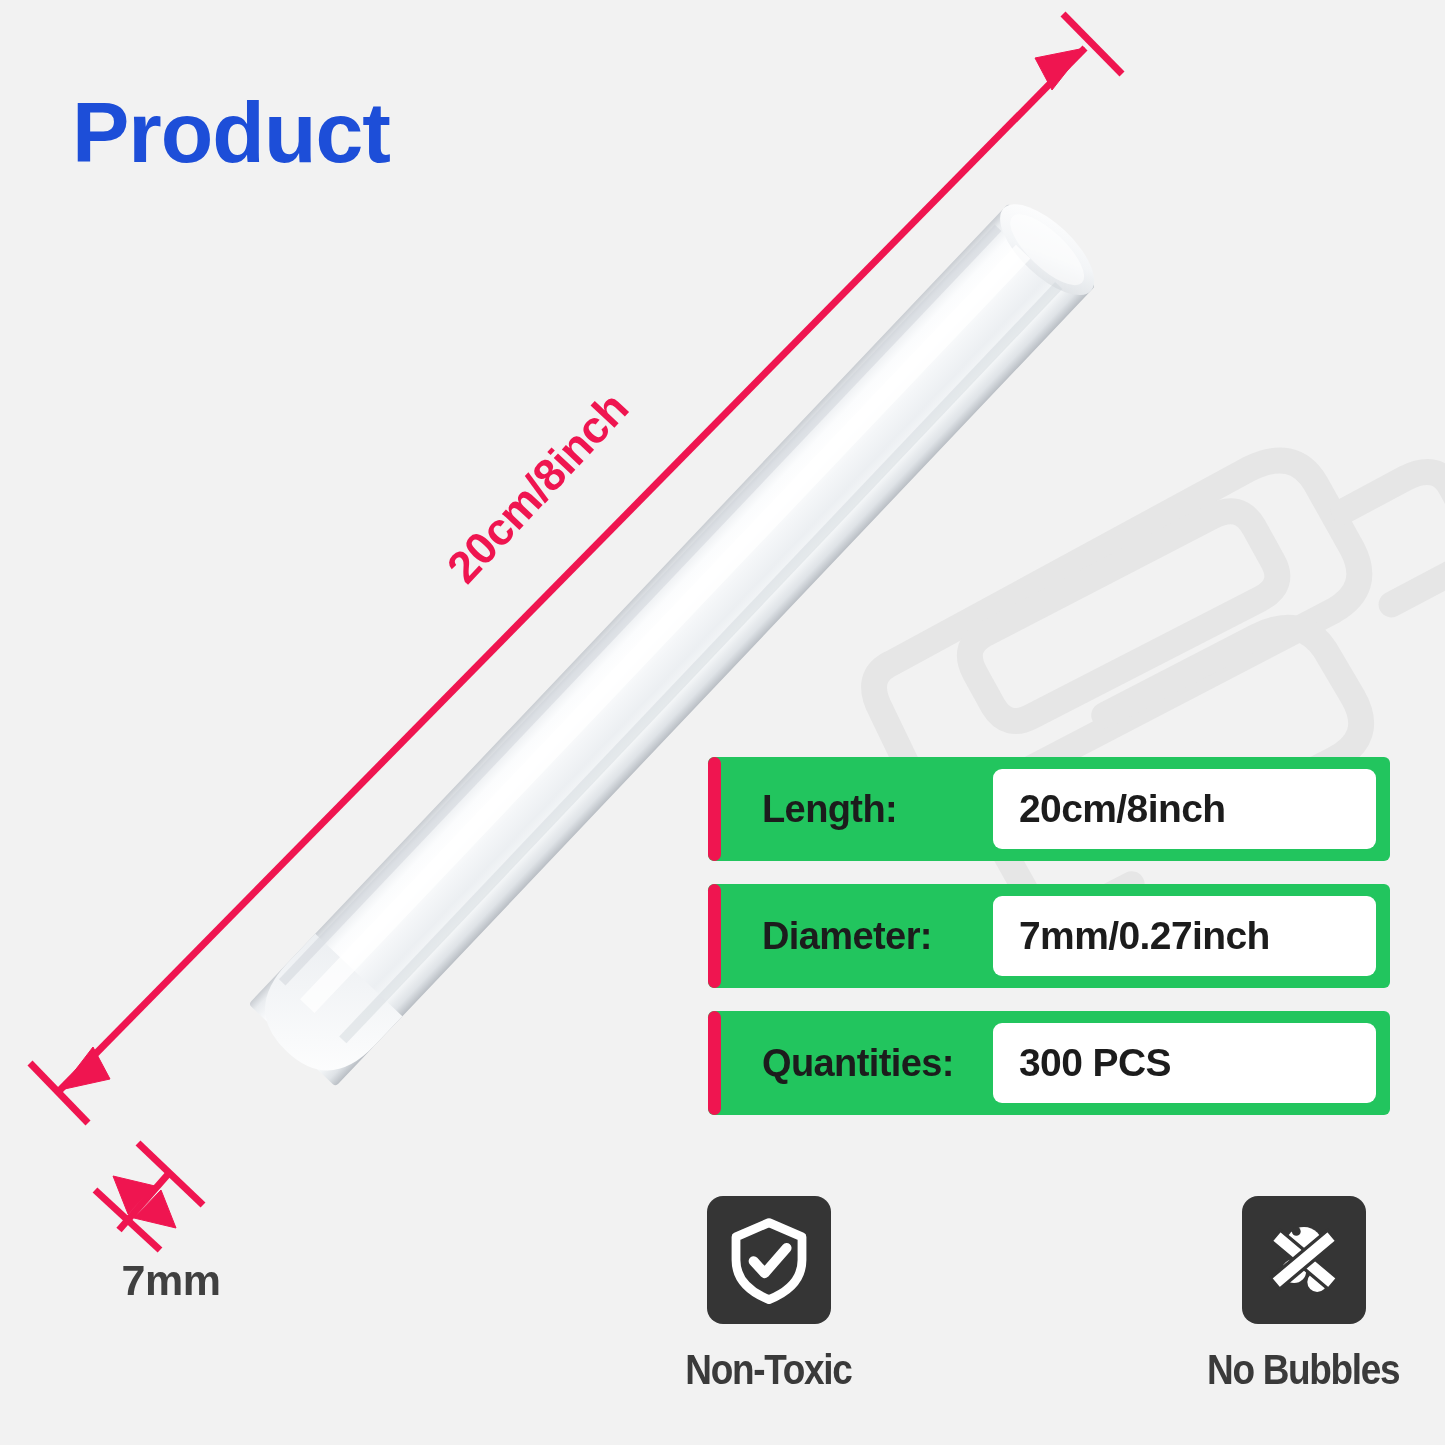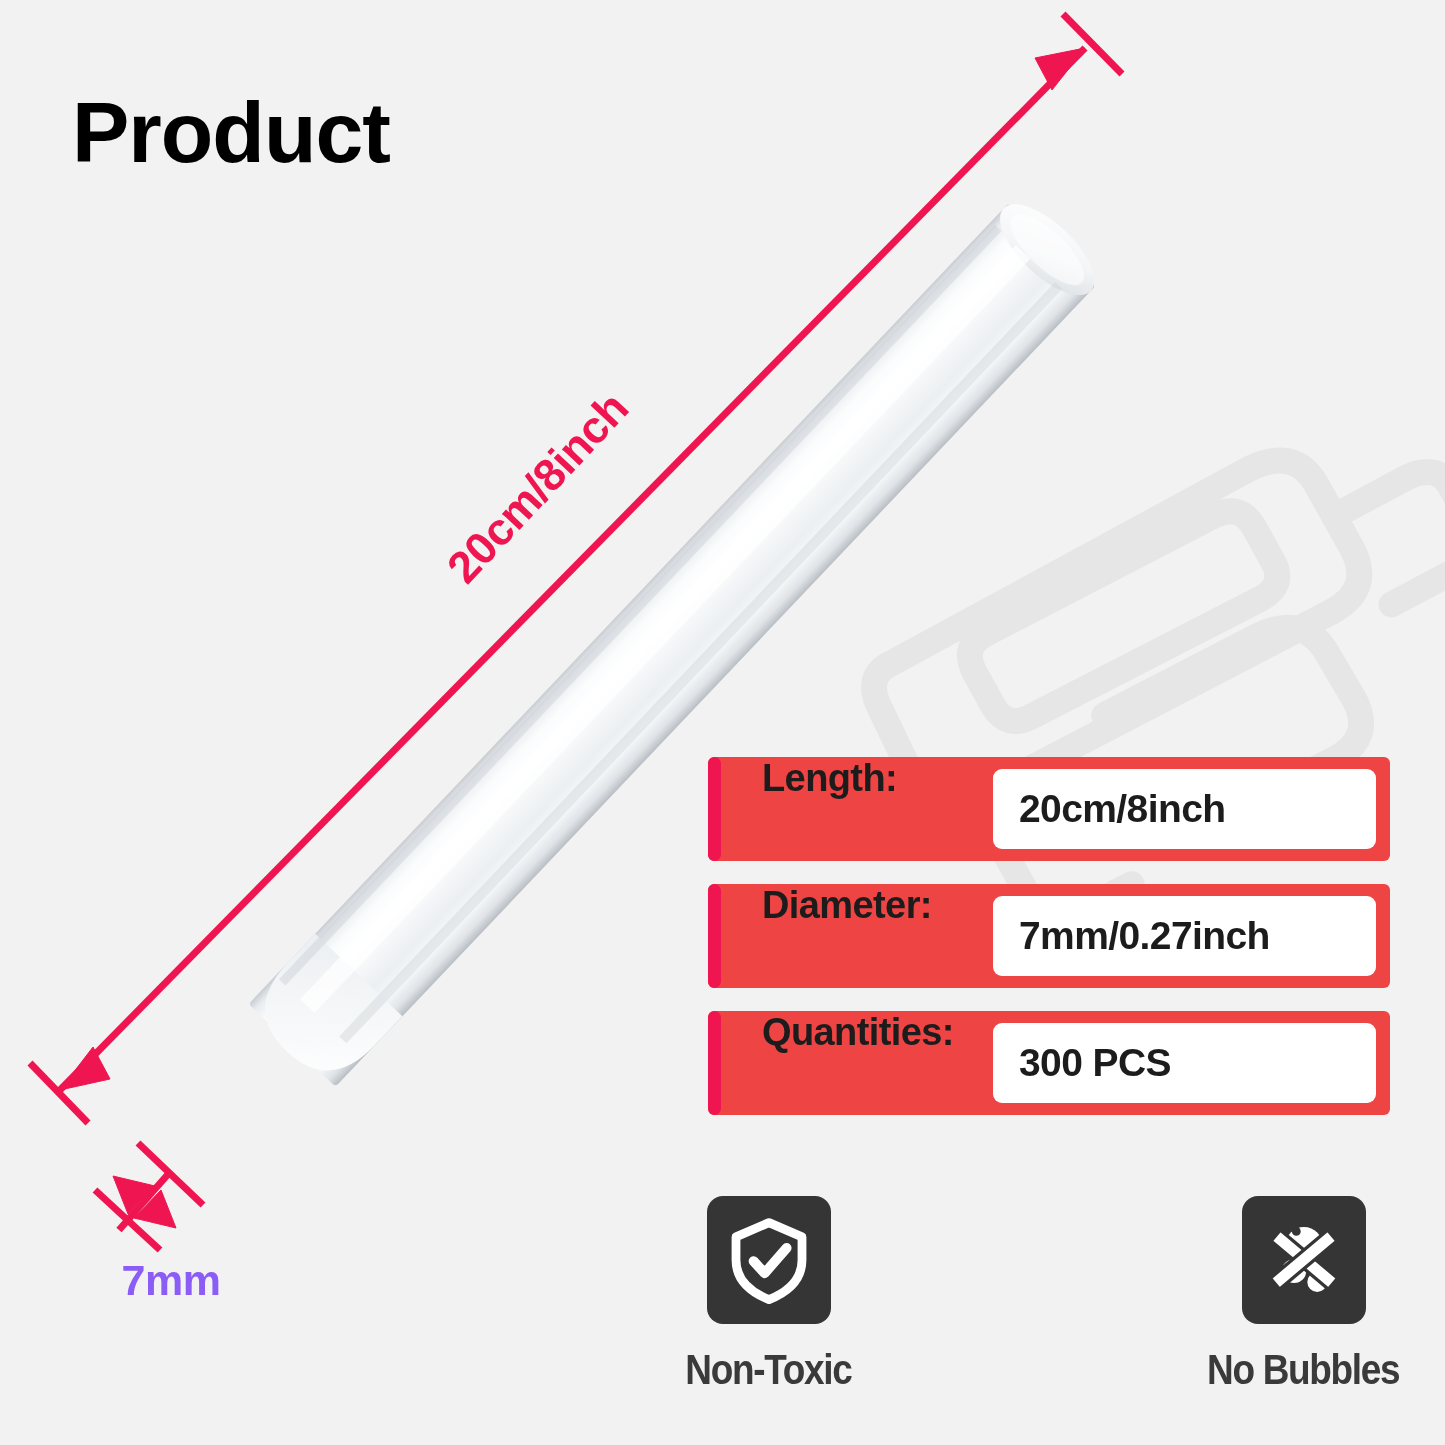--- a/index.html
+++ b/index.html
@@ -25,21 +25,21 @@
     width:700px; height:620px;
     opacity:1;
     pointer-events:none;
   }
 
   
   #title {
     position:absolute;
     left:72px; top:86px;
     width:640px;
-    color:#000000;
+    color:#1d4ed8;
     font-weight:bold;
     font-size:86px;
     line-height:1.08;
     letter-spacing:-1px;
     font-family:"Liberation Sans", sans-serif;
   }
   #title .tl { display:block; }
 
   
   #art {
@@ -60,43 +60,43 @@
     transform:rotate(-47deg);
     transform-origin:left top;
     white-space:nowrap;
   }
 
   
   #dia-label {
     position:absolute;
     left:46px; top:1255px;
     width:250px;
-    color:#8b5cf6;
+    color:#404040;
     font-size:43px;
     font-weight:bold;
     line-height:1.2;
     letter-spacing:-0.5px;
     text-align:center;
   }
   #dia-label span { display:block; }
 
   
   #specs {
     position:absolute;
     left:708px; top:757px;
     width:682px;
   }
   .spec-row {
     position:relative;
     height:104px;
     margin-bottom:23px;
-    background:#ef4444;
+    background:#22c55e;
     border-radius:6px;
     display:flex;
-    align-items:flex-start;
+    align-items:center;
   }
   .spec-bar {
     position:absolute;
     left:0; top:0;
     width:13px; height:104px;
     background:#ef1550;
     border-radius:7px;
   }
   .spec-label {
     margin-left:54px;

